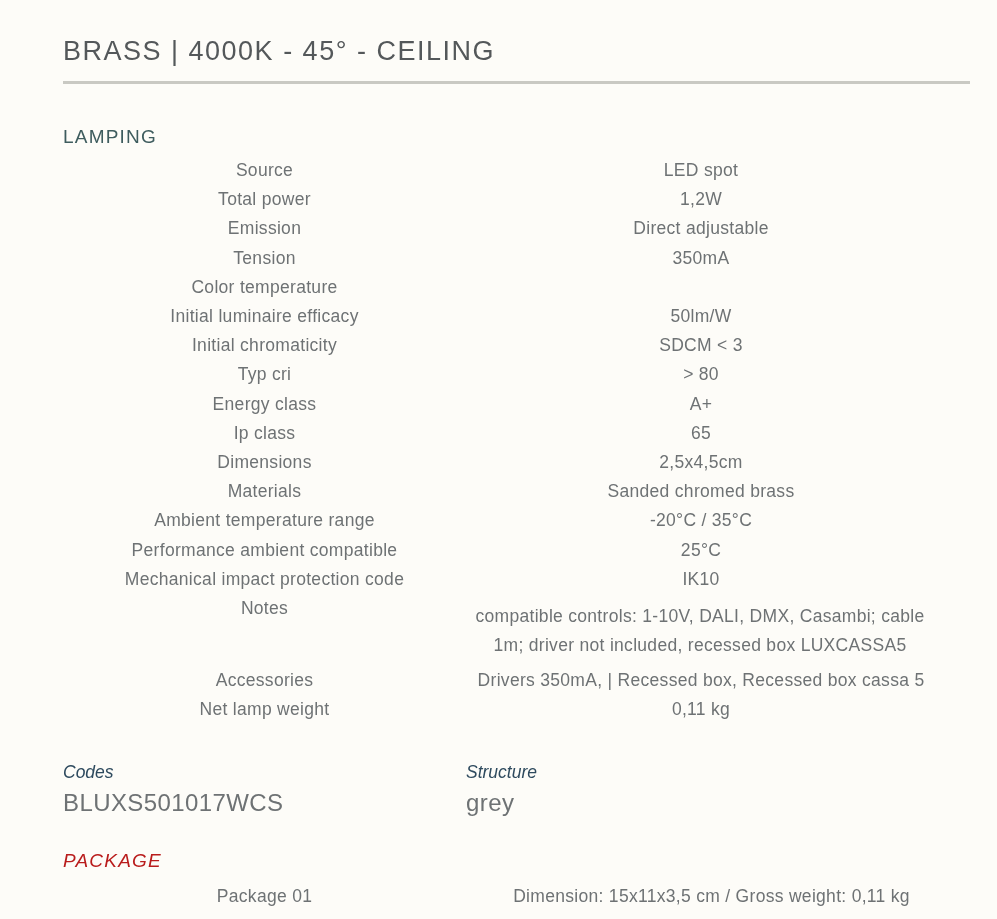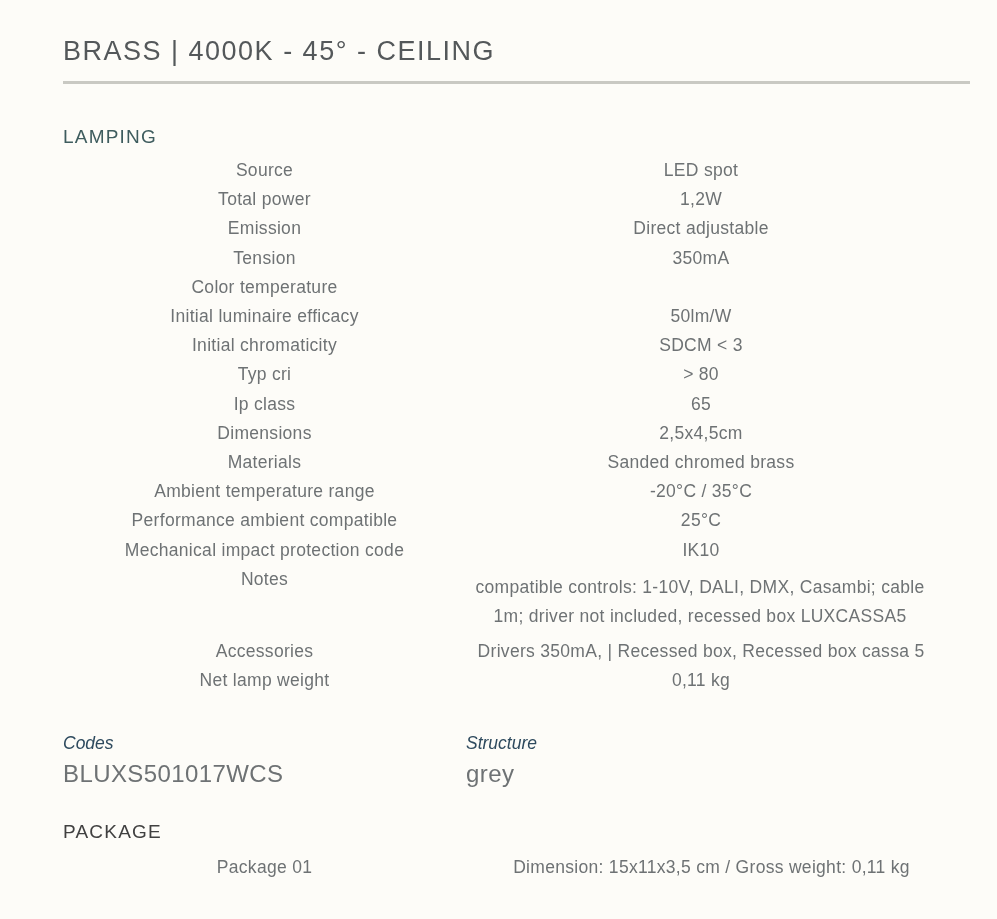--- a/index.html
+++ b/index.html
@@ -35,21 +35,22 @@
   
   .section-heading {
     font-size: 19px;
     font-weight: 400;
     letter-spacing: 1.2px;
     color: #3e5c5e;
     margin: 42px 0 0 0;
     line-height: 22px;
   }
   .section-heading.navy {
-    color: #404040;
+    color: #b91c1c;
+    font-style: italic;
   }
   
   .spec-rows {
     margin-top: 8px;
   }
   .spec-row {
     display: grid;
     grid-template-columns: 403px 1fr;
     align-items: start;
     text-align: center;
@@ -132,20 +133,24 @@
     </div>
     <div class="spec-row">
       <div class="spec-label">Initial chromaticity</div>
       <div class="spec-value">SDCM &lt; 3</div>
     </div>
     <div class="spec-row">
       <div class="spec-label">Typ cri</div>
       <div class="spec-value">&gt; 80</div>
     </div>
     <div class="spec-row">
+      <div class="spec-label">Energy class</div>
+      <div class="spec-value">A+</div>
+    </div>
+    <div class="spec-row">
       <div class="spec-label">Ip class</div>
       <div class="spec-value">65</div>
     </div>
     <div class="spec-row">
       <div class="spec-label">Dimensions</div>
       <div class="spec-value">2,5x4,5cm</div>
     </div>
     <div class="spec-row">
       <div class="spec-label">Materials</div>
       <div class="spec-value">Sanded chromed brass</div>

